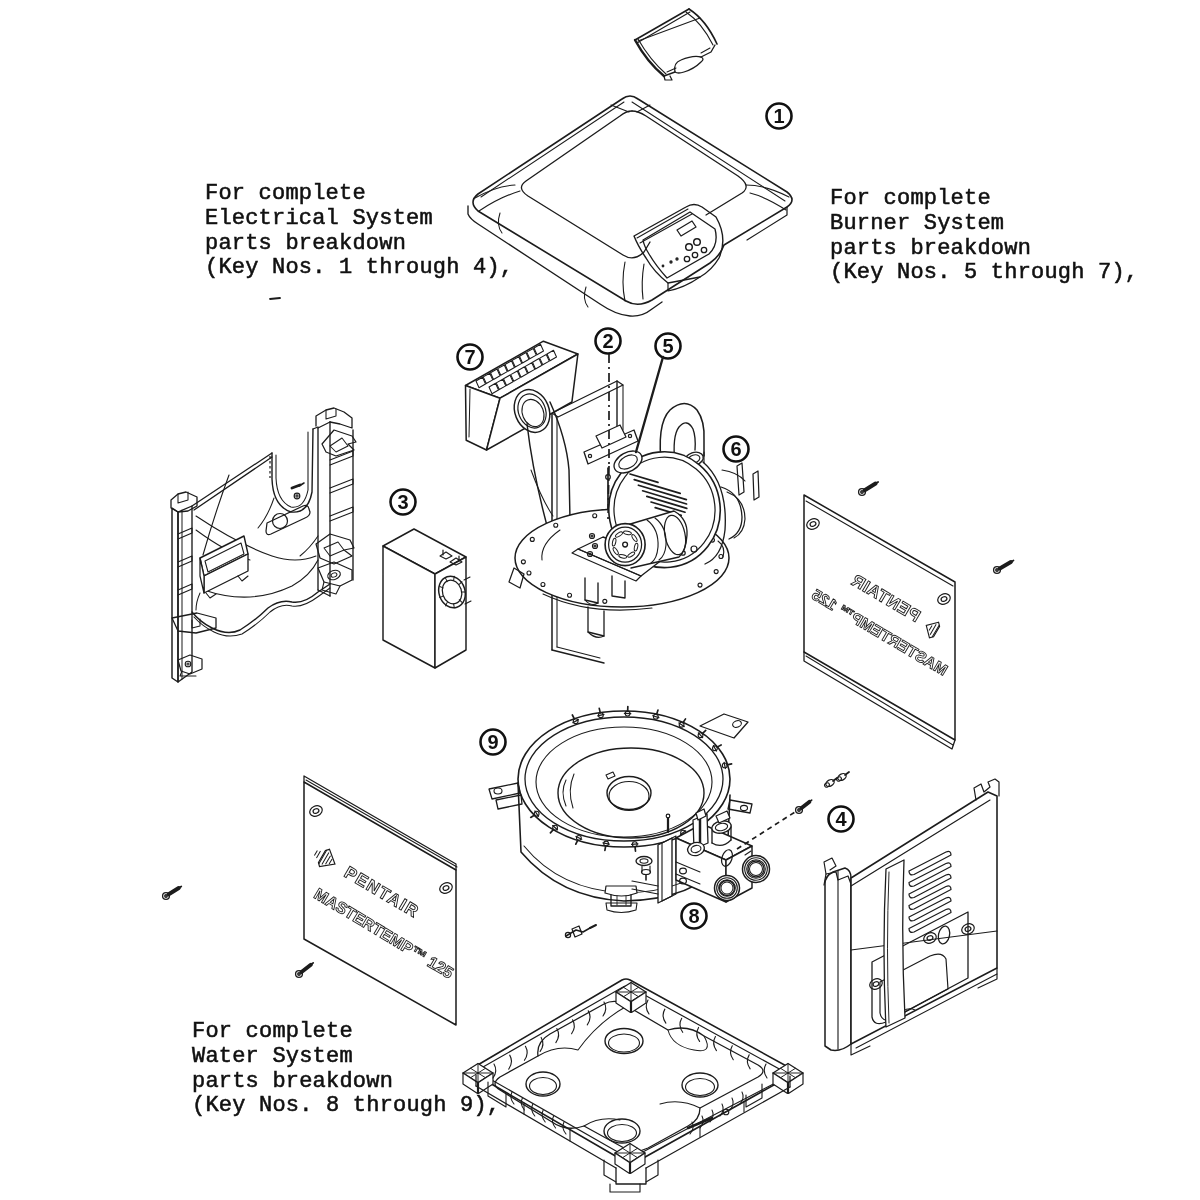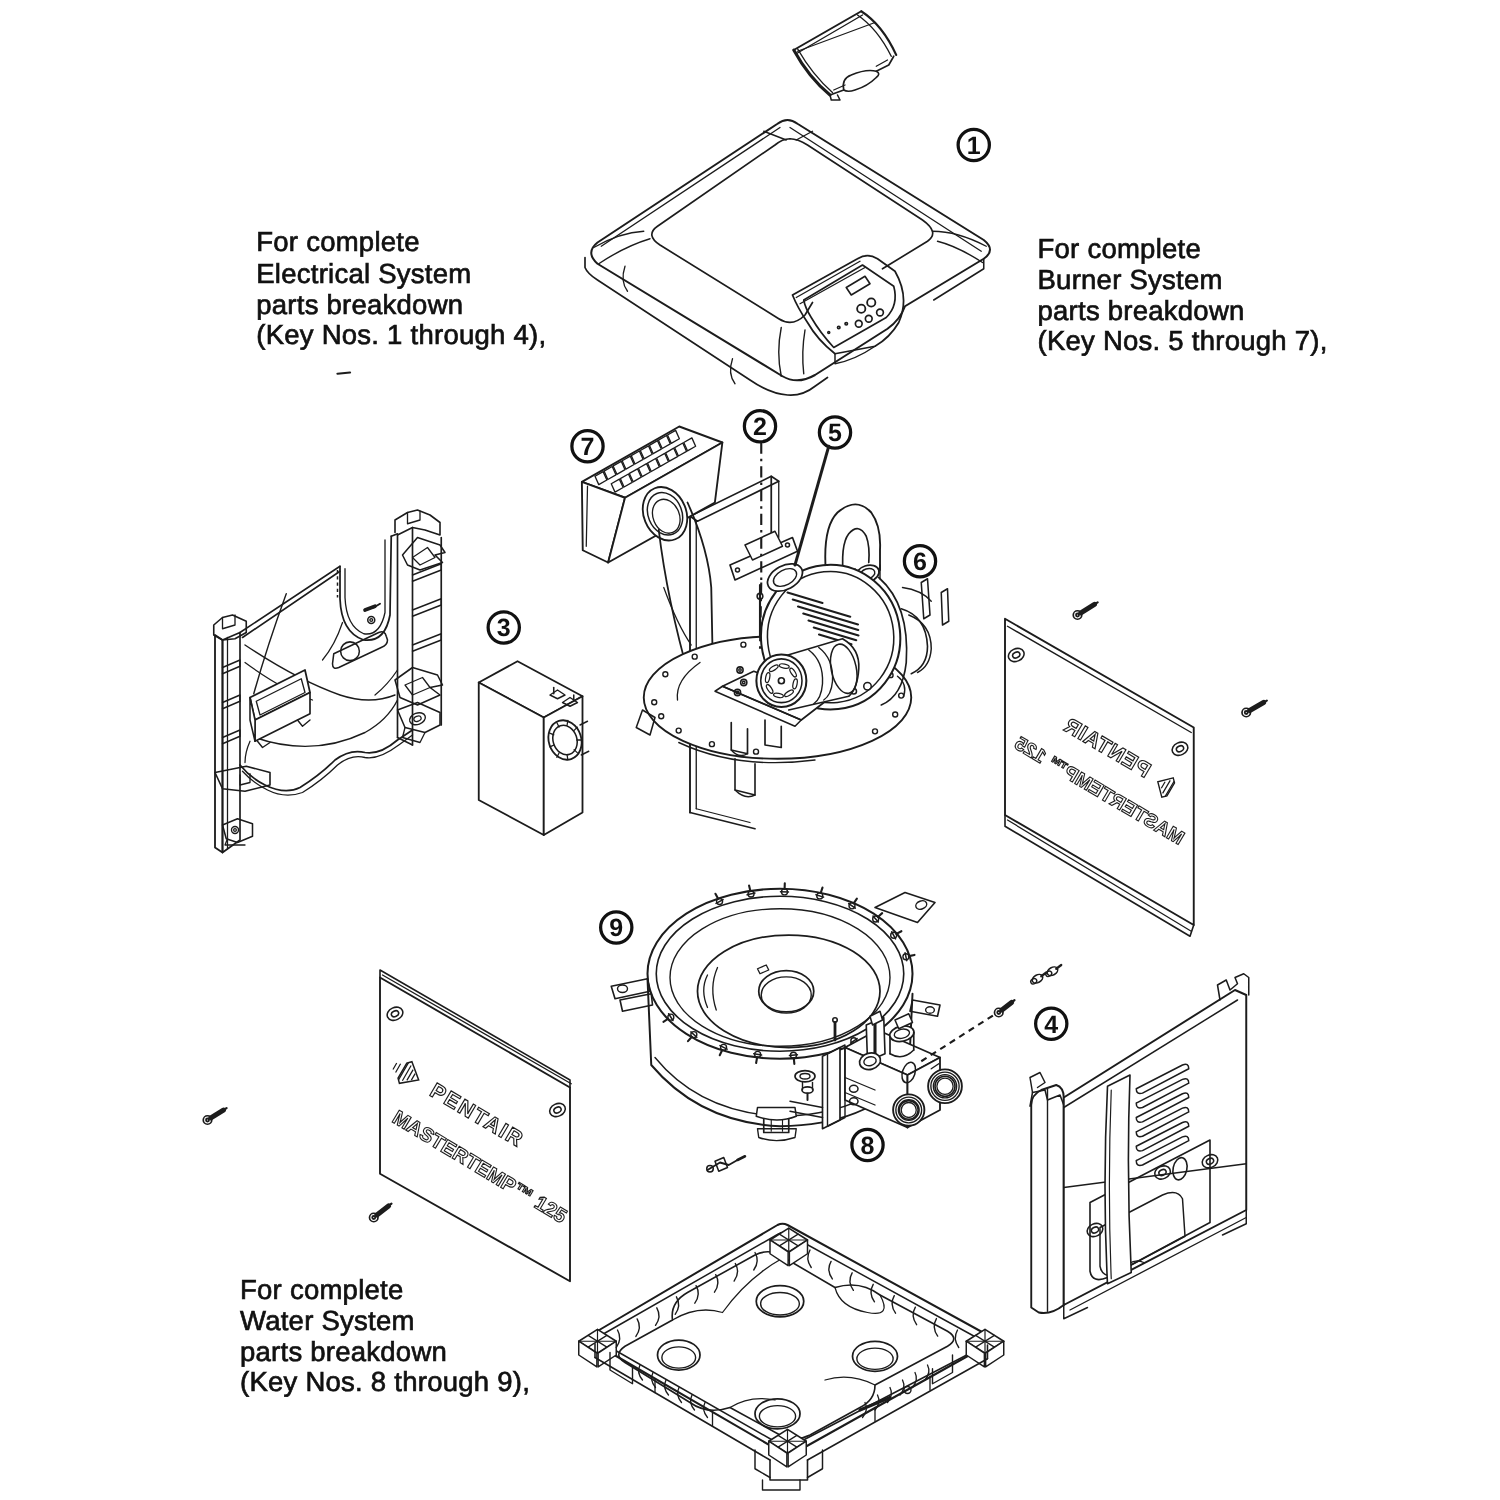--- a/index.html
+++ b/index.html
@@ -1,15 +1,15 @@
 <!DOCTYPE html>
 <html><head><meta charset="utf-8">
 <style>
 html,body{margin:0;padding:0;background:#fff;width:1200px;height:1200px;overflow:hidden}
-.t{position:absolute;font-family:Liberation Sans, sans-serif;font-size:22px;line-height:24.8px;color:#111;letter-spacing:0.2px;white-space:nowrap;-webkit-text-stroke:0.55px #111}
+.t{position:absolute;font-family:Liberation Mono, monospace;font-size:22px;line-height:24.8px;color:#111;letter-spacing:0.2px;white-space:nowrap;-webkit-text-stroke:0.55px #111}
 </style></head>
 <body>
 <svg width="1200" height="1200" viewBox="0 0 1200 1200" style="position:absolute;left:0;top:0">
 <path d="M635,40 L689,9" stroke="#1c1c1c" stroke-width="1.57" fill="none" stroke-linecap="round" stroke-linejoin="round"></path>
 <path d="M637,43 L690,12" stroke="#1c1c1c" stroke-width="1.12" fill="none" stroke-linecap="round" stroke-linejoin="round"></path>
 <path d="M689,9 Q706,20 717,44" stroke="#1c1c1c" stroke-width="1.68" fill="none" stroke-linecap="round" stroke-linejoin="round"></path>
 <path d="M686,12 Q702,23 713,45" stroke="#1c1c1c" stroke-width="1.12" fill="none" stroke-linecap="round" stroke-linejoin="round"></path>
 <path d="M635,40 Q647,62 664,76" stroke="#1c1c1c" stroke-width="2.46" fill="none" stroke-linecap="round" stroke-linejoin="round"></path>
 <path d="M638,39 Q650,60 666,74" stroke="#1c1c1c" stroke-width="1.12" fill="none" stroke-linecap="round" stroke-linejoin="round"></path>
 <path d="M664,76 L675,72" stroke="#1c1c1c" stroke-width="1.34" fill="none" stroke-linecap="round" stroke-linejoin="round"></path>

